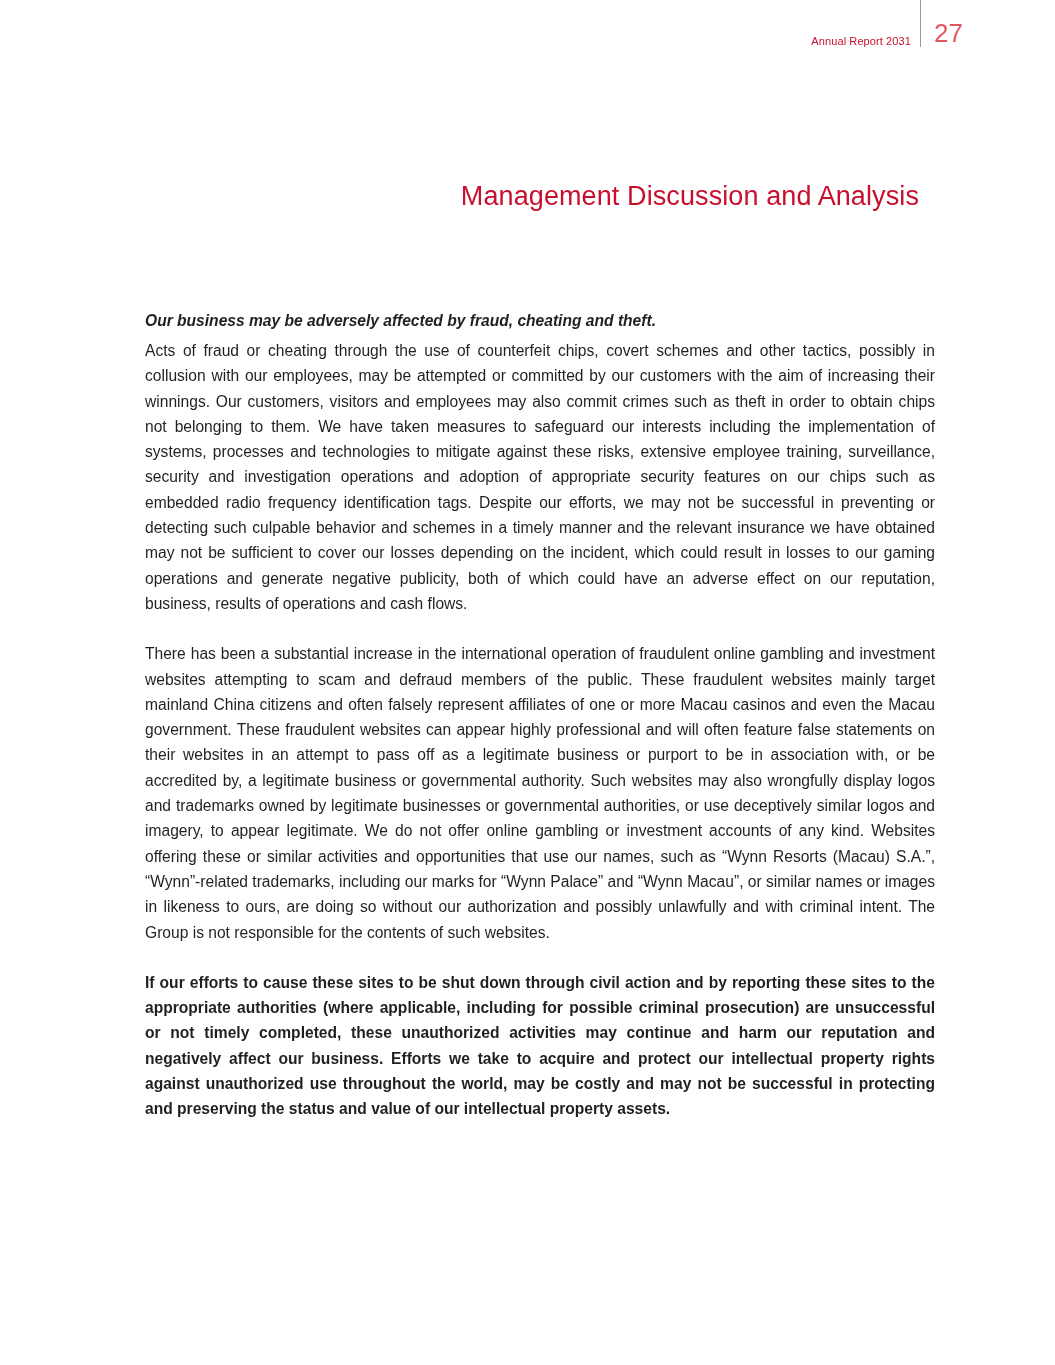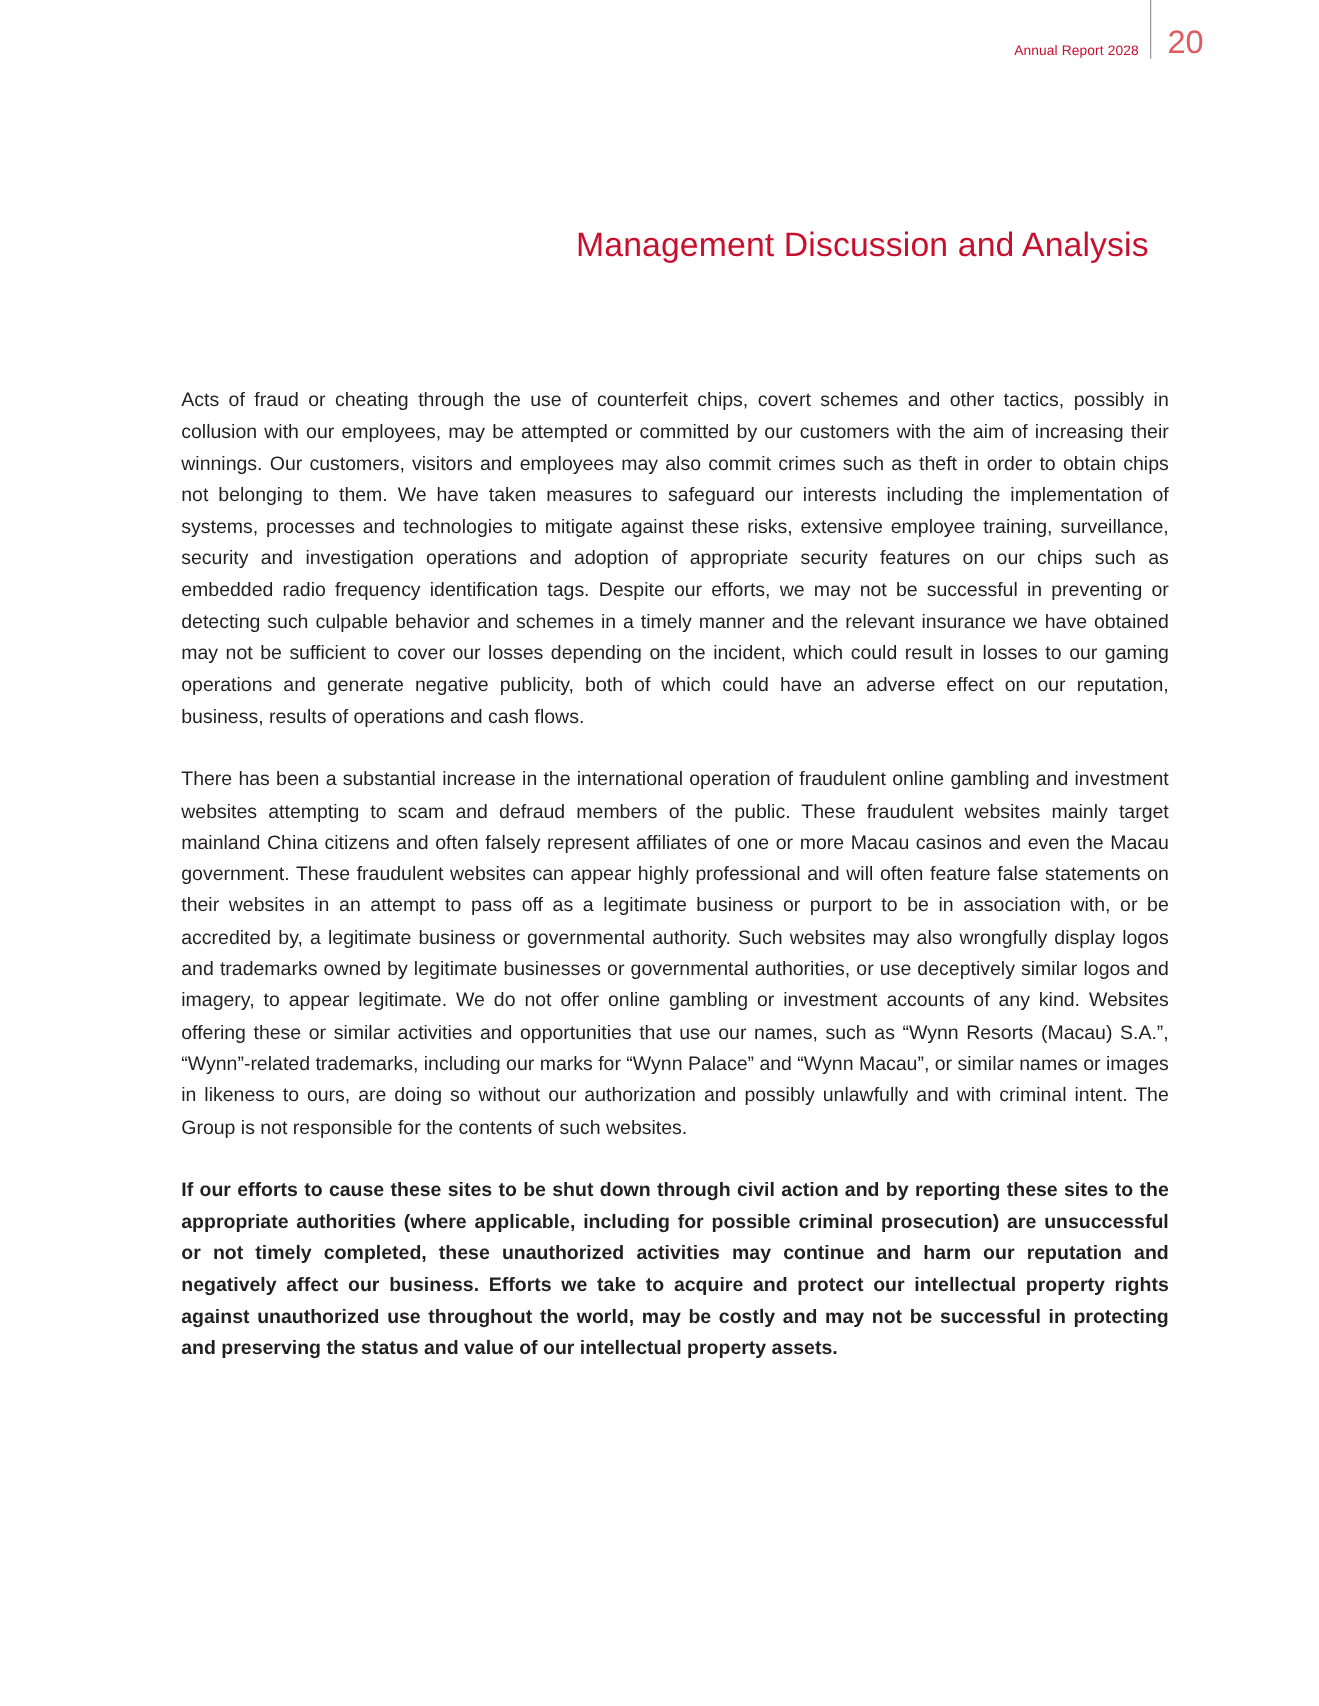--- a/index.html
+++ b/index.html
@@ -74,27 +74,28 @@
       margin-top: 25px;
     }
     .para + .para {
       margin-top: 25px;
       font-weight: bold;
     }
   </style>
 </head>
 <body>
 
-<div class="header-report">Annual Report 2028</div>
+<div class="header-report">Annual Report 2031</div>
 <div class="header-divider"></div>
-<div class="header-page">20</div>
+<div class="header-page">27</div>
 
 <h1 class="page-title">Management Discussion and Analysis</h1>
 
 <div class="content">
   <div class="section">
+    <h2 class="section-heading">Our business may be adversely affected by fraud, cheating and theft.</h2>
     <p class="para">Acts of fraud or cheating through the use of counterfeit chips, covert schemes and other tactics, possibly in collusion with our employees, may be attempted or committed by our customers with the aim of increasing their winnings. Our customers, visitors and employees may also commit crimes such as theft in order to obtain chips not belonging to them. We have taken measures to safeguard our interests including the implementation of systems, processes and technologies to mitigate against these risks, extensive employee training, surveillance, security and investigation operations and adoption of appropriate security features on our chips such as embedded radio frequency identification tags. Despite our efforts, we may not be successful in preventing or detecting such culpable behavior and schemes in a timely manner and the relevant insurance we have obtained may not be sufficient to cover our losses depending on the incident, which could result in losses to our gaming operations and generate negative publicity, both of which could have an adverse effect on our reputation, business, results of operations and cash flows.</p>
   </div>
   <div class="section">
     <p class="para">There has been a substantial increase in the international operation of fraudulent online gambling and investment websites attempting to scam and defraud members of the public. These fraudulent websites mainly target mainland China citizens and often falsely represent affiliates of one or more Macau casinos and even the Macau government. These fraudulent websites can appear highly professional and will often feature false statements on their websites in an attempt to pass off as a legitimate business or purport to be in association with, or be accredited by, a legitimate business or governmental authority. Such websites may also wrongfully display logos and trademarks owned by legitimate businesses or governmental authorities, or use deceptively similar logos and imagery, to appear legitimate. We do not offer online gambling or investment accounts of any kind. Websites offering these or similar activities and opportunities that use our names, such as “Wynn Resorts (Macau) S.A.”, “Wynn”-related trademarks, including our marks for “Wynn Palace” and “Wynn Macau”, or similar names or images in likeness to ours, are doing so without our authorization and possibly unlawfully and with criminal intent. The Group is not responsible for the contents of such websites.</p>
     <p class="para">If our efforts to cause these sites to be shut down through civil action and by reporting these sites to the appropriate authorities (where applicable, including for possible criminal prosecution) are unsuccessful or not timely completed, these unauthorized activities may continue and harm our reputation and negatively affect our business. Efforts we take to acquire and protect our intellectual property rights against unauthorized use throughout the world, may be costly and may not be successful in protecting and preserving the status and value of our intellectual property assets.</p>
   </div>
 </div>
 
 </body></html>

